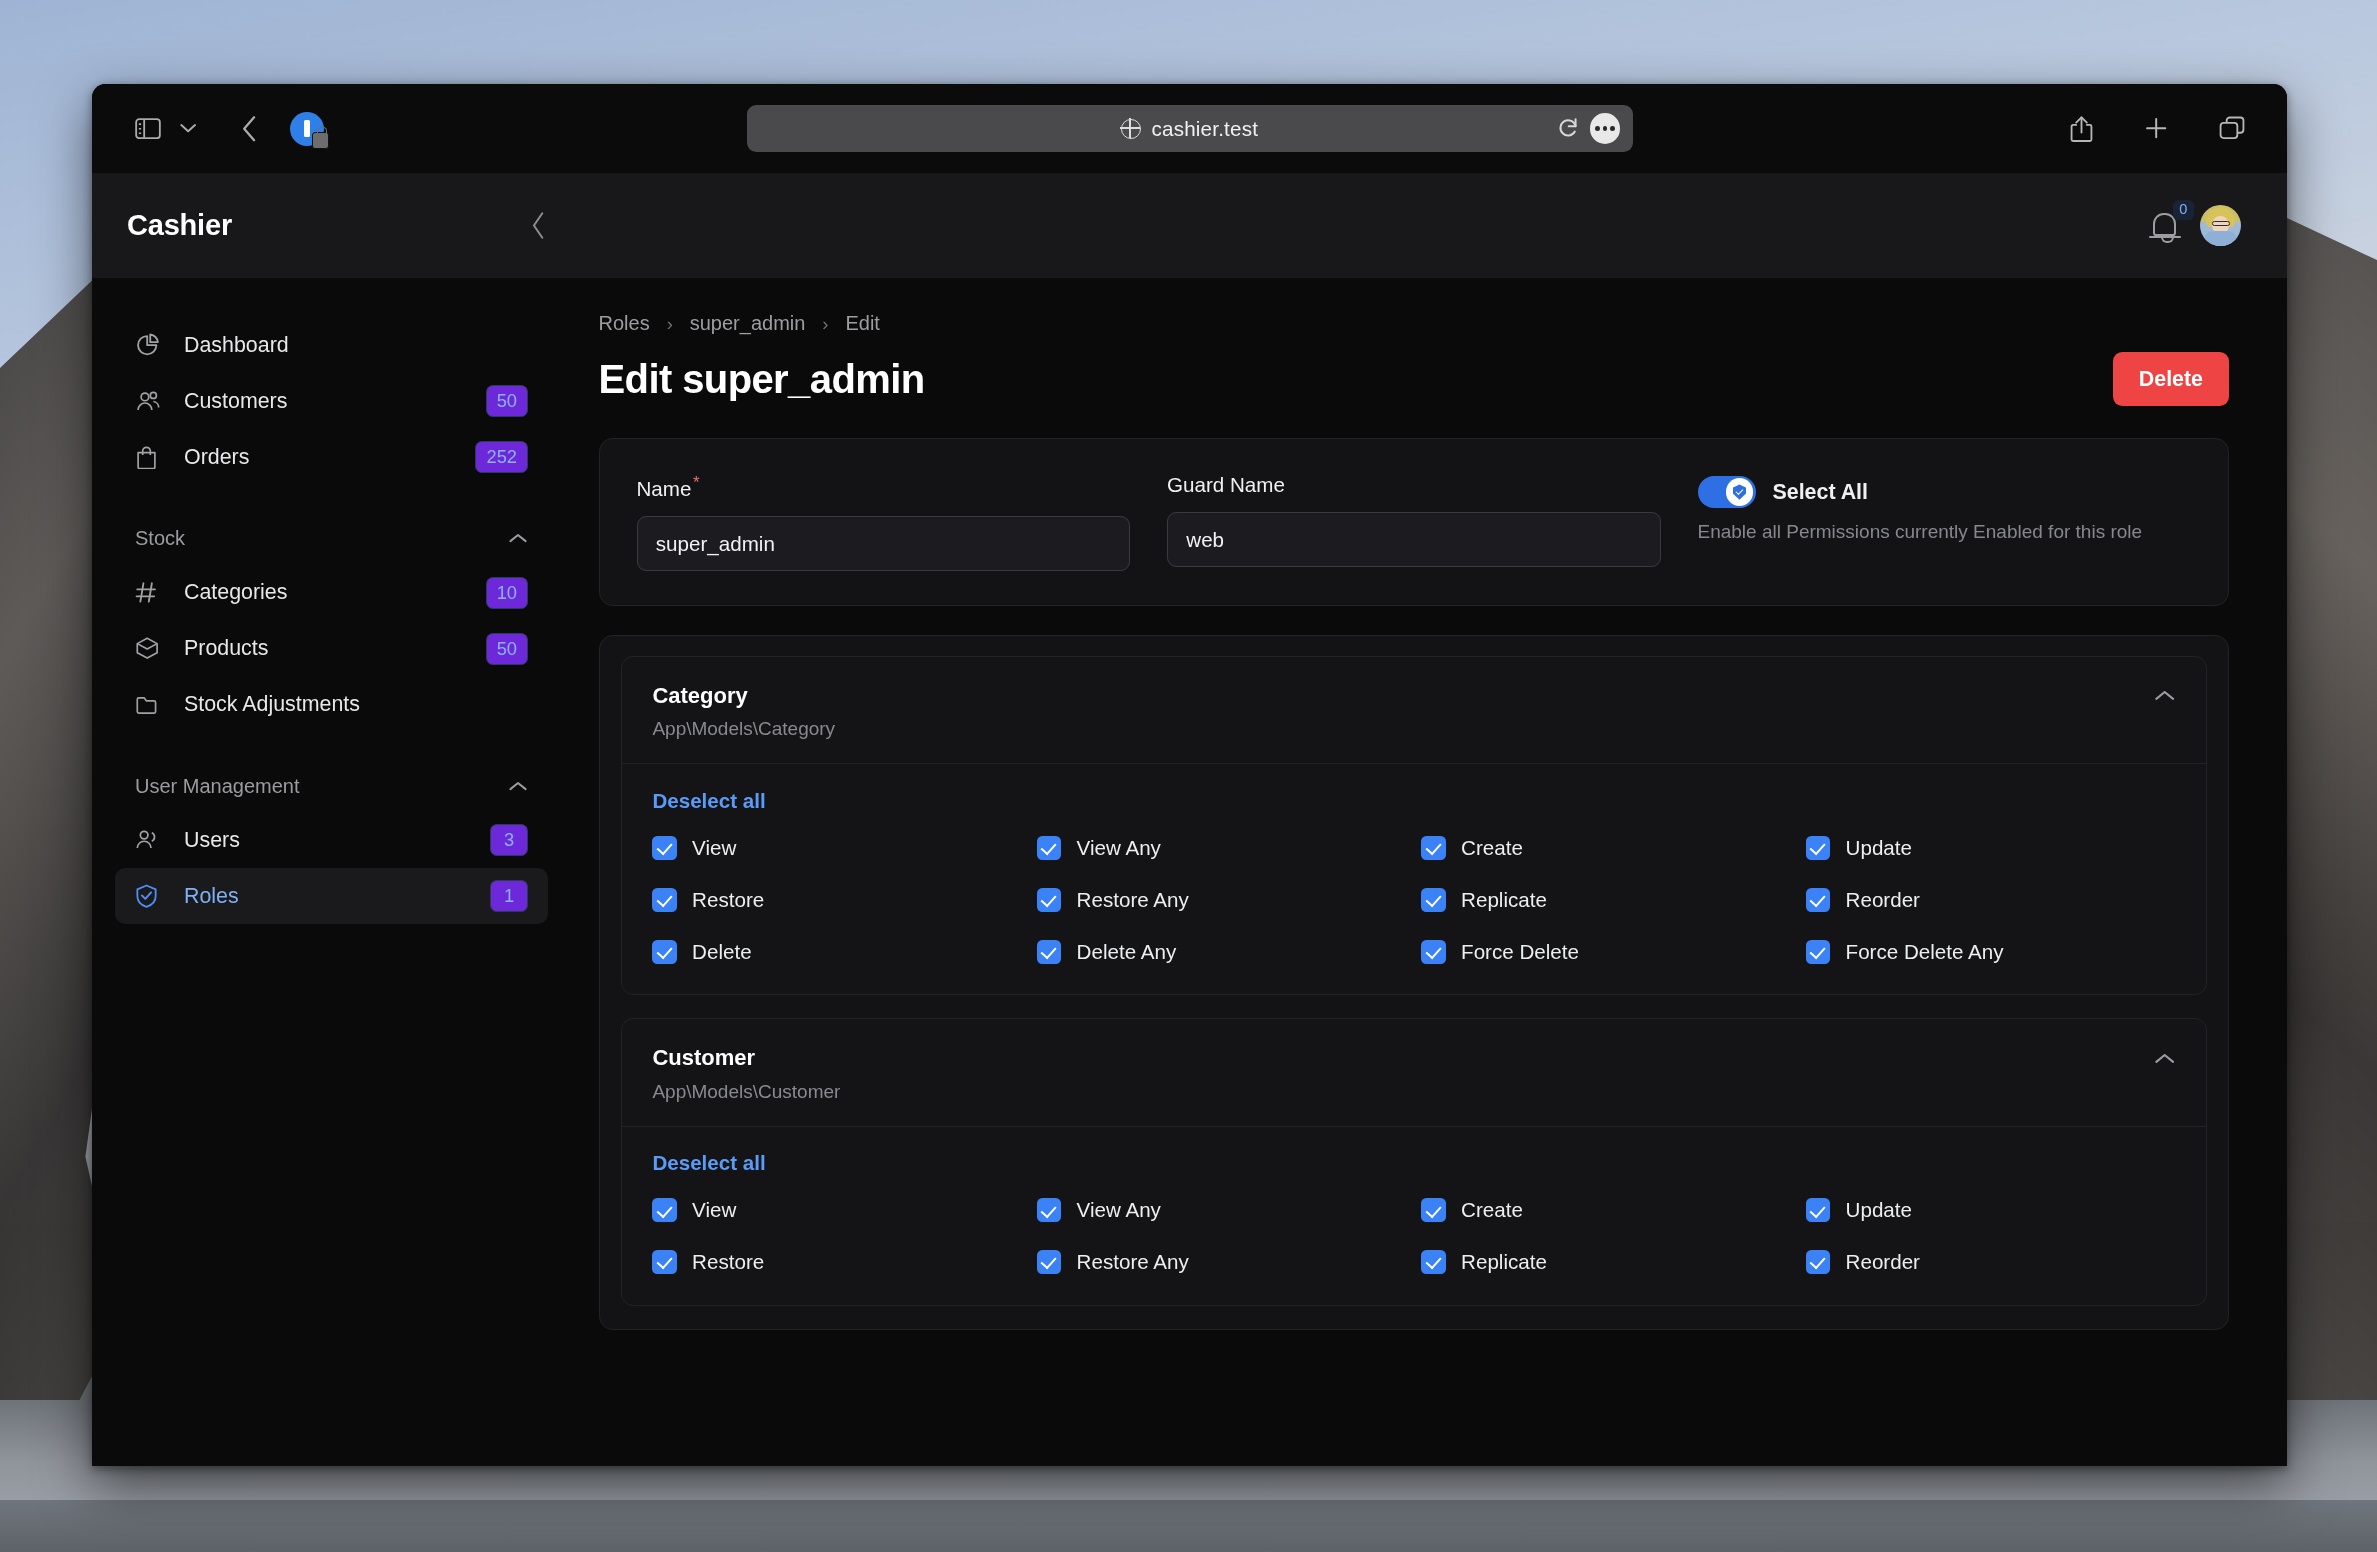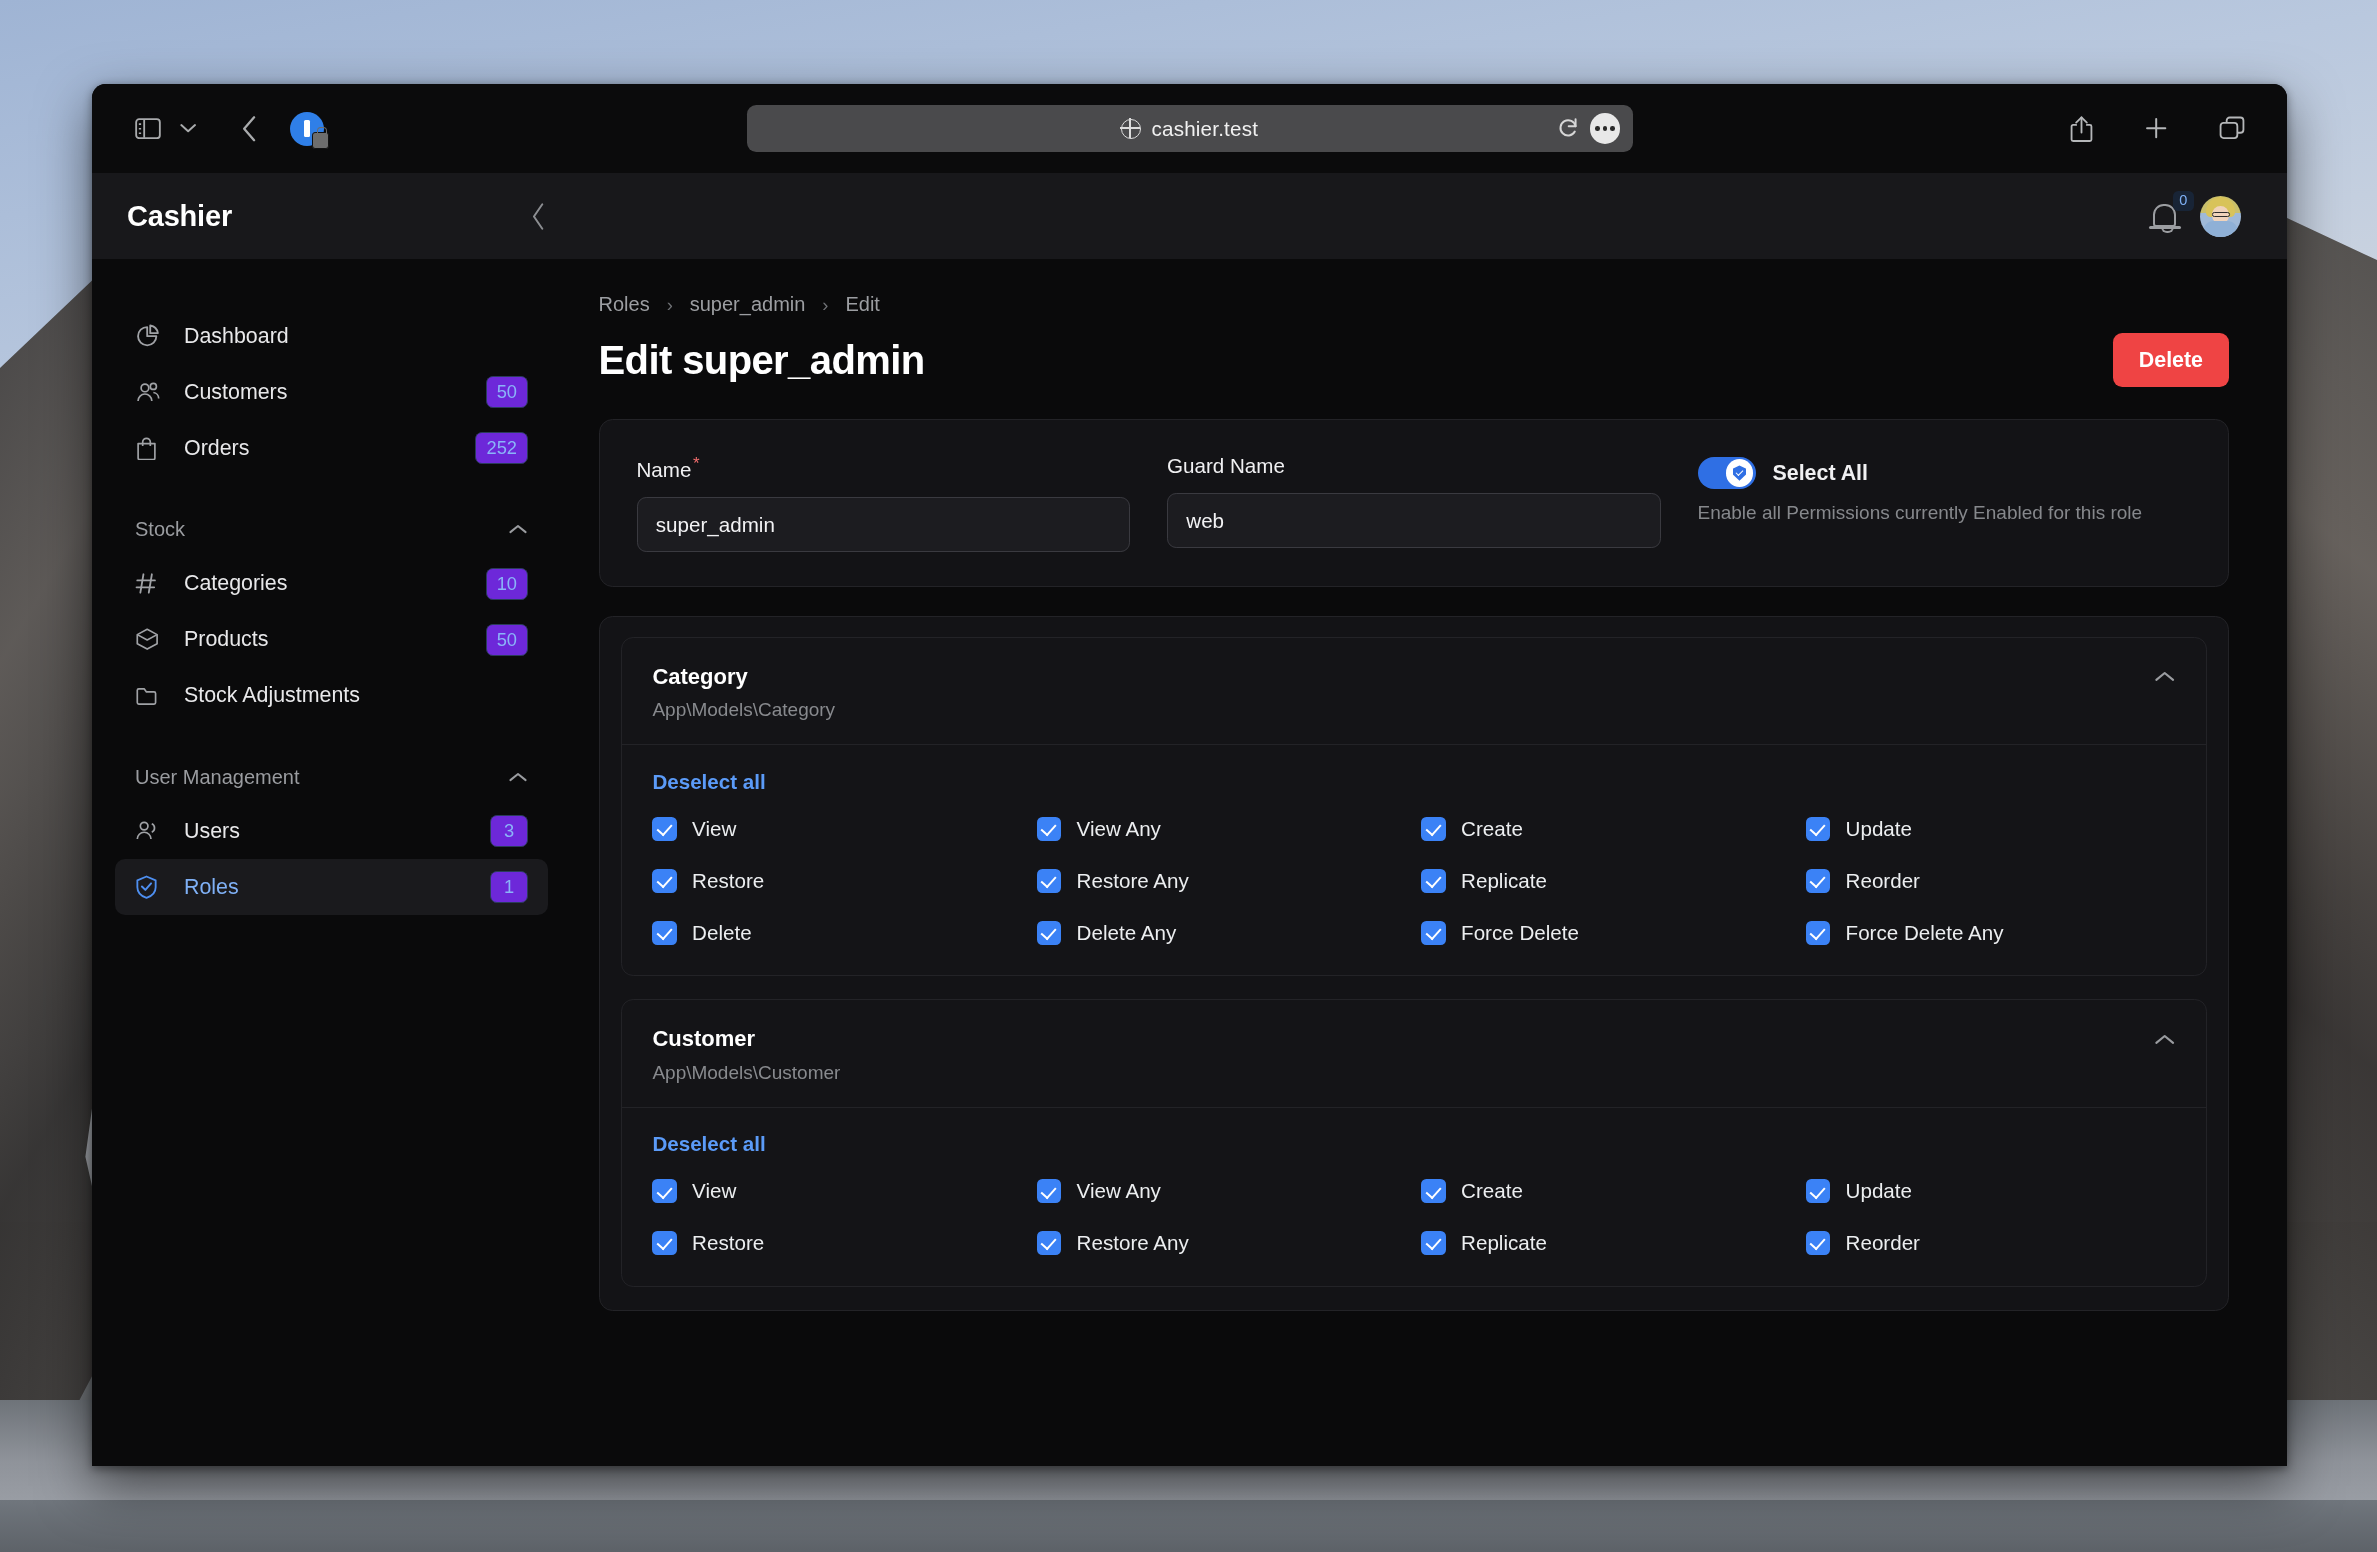--- a/index.html
+++ b/index.html
@@ -114,21 +114,21 @@
   }
   .tb-right .tb-icon { color: #b5b7b9; }
 
   
   .app {
     height: calc(100% - 89px);
     background: #0a0a0b;
     display: flex; flex-direction: column;
   }
   .app-topbar {
-    height: 86px;
+    height: 105px;
     background: #18181b;
     display: flex; align-items: center;
     padding: 0 47px 0 35px;
     flex-shrink: 0;
     position: relative;
   }
   .brand {
     color: #ffffff; font-size: 29px; font-weight: 700; letter-spacing: -0.2px;
   }
   .sidebar-collapse {
@@ -177,21 +177,21 @@
     border: 1.5px solid #2c2c2c; border-radius: 2.3px;
   }
   .avatar .shirt {
     position:absolute; left: 3.1px; bottom: 0; width: 35px; height: 15.3px;
     background: #8fb0d6; border-radius: 10.7px 10.7px 0 0;
   }
 
   
   .app-body { flex: 1; display: flex; min-height: 0; }
   .sidebar {
-    width: 479px; background: #0a0a0b; padding: 49px 23px 0 23px;
+    width: 479px; background: #0a0a0b; padding: 39px 23px 0 23px;
     flex-shrink: 0;
   }
   .nav-item {
     display: flex; align-items: center;
     height: 56px; padding: 0 20px;
     border-radius: 10px; color: #e8e8ea; font-size: 21.4px;
     cursor: pointer;
   }
   .nav-item .ic { width: 32px; display:flex; align-items:center; color:#a0a2a6; }
   .nav-item .lbl { margin-left: 17px; flex: 1; }

